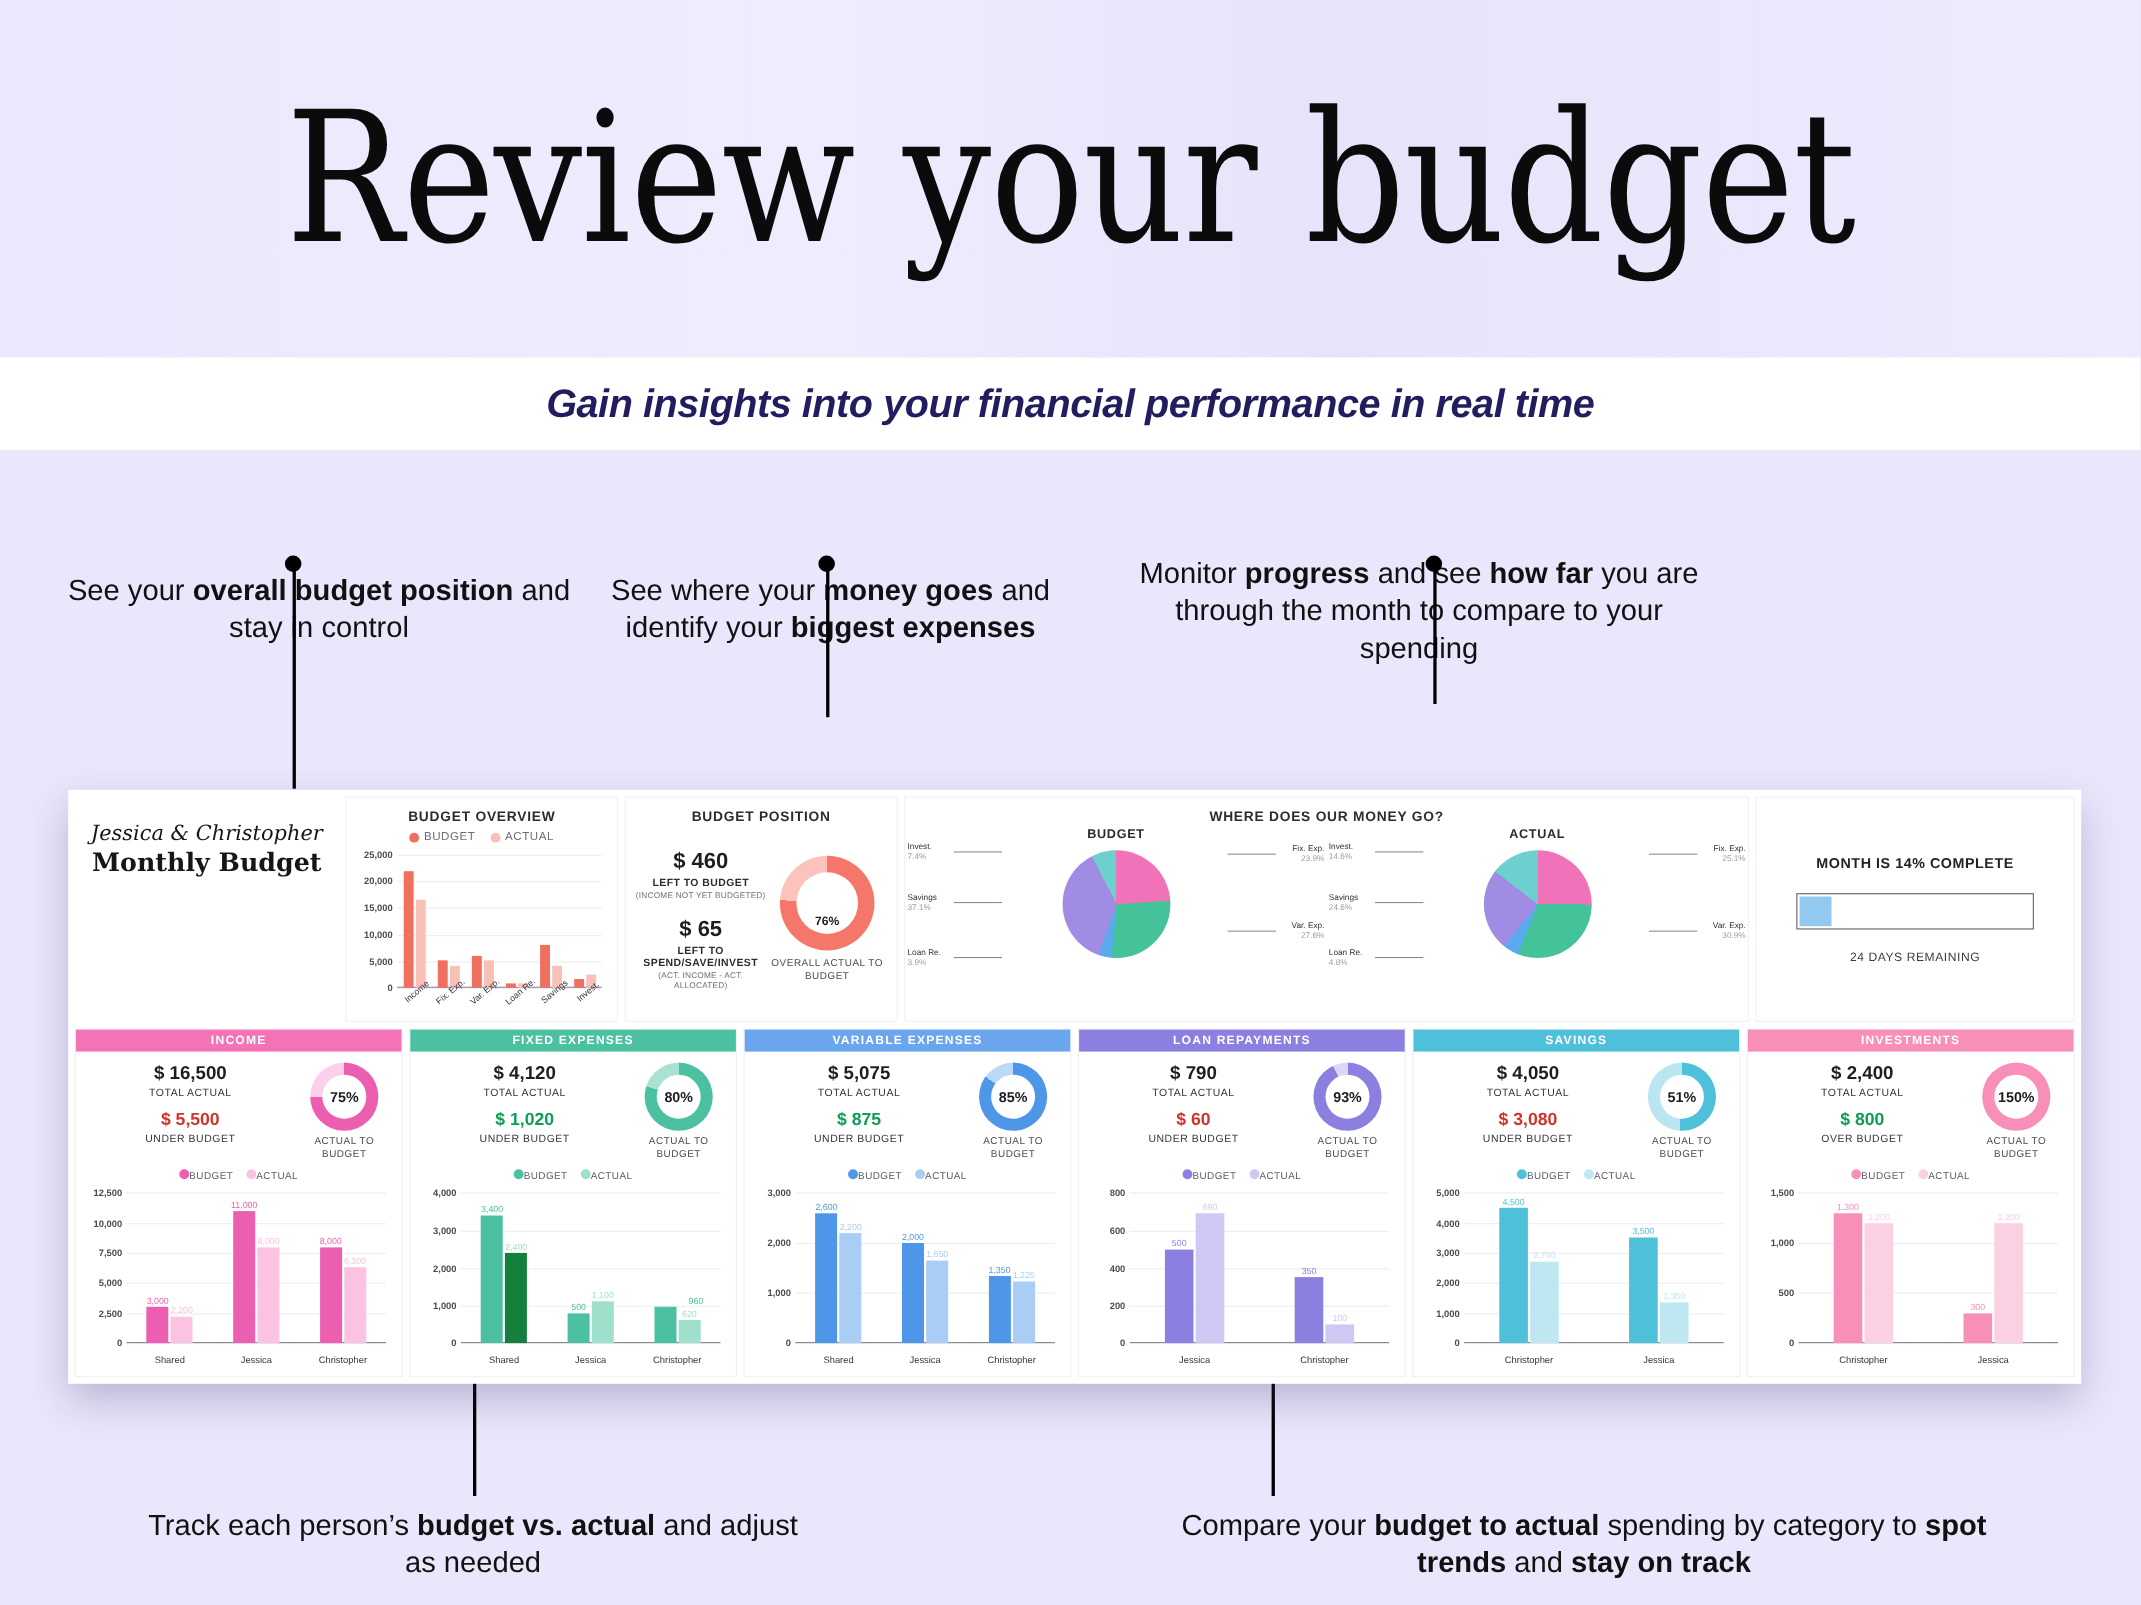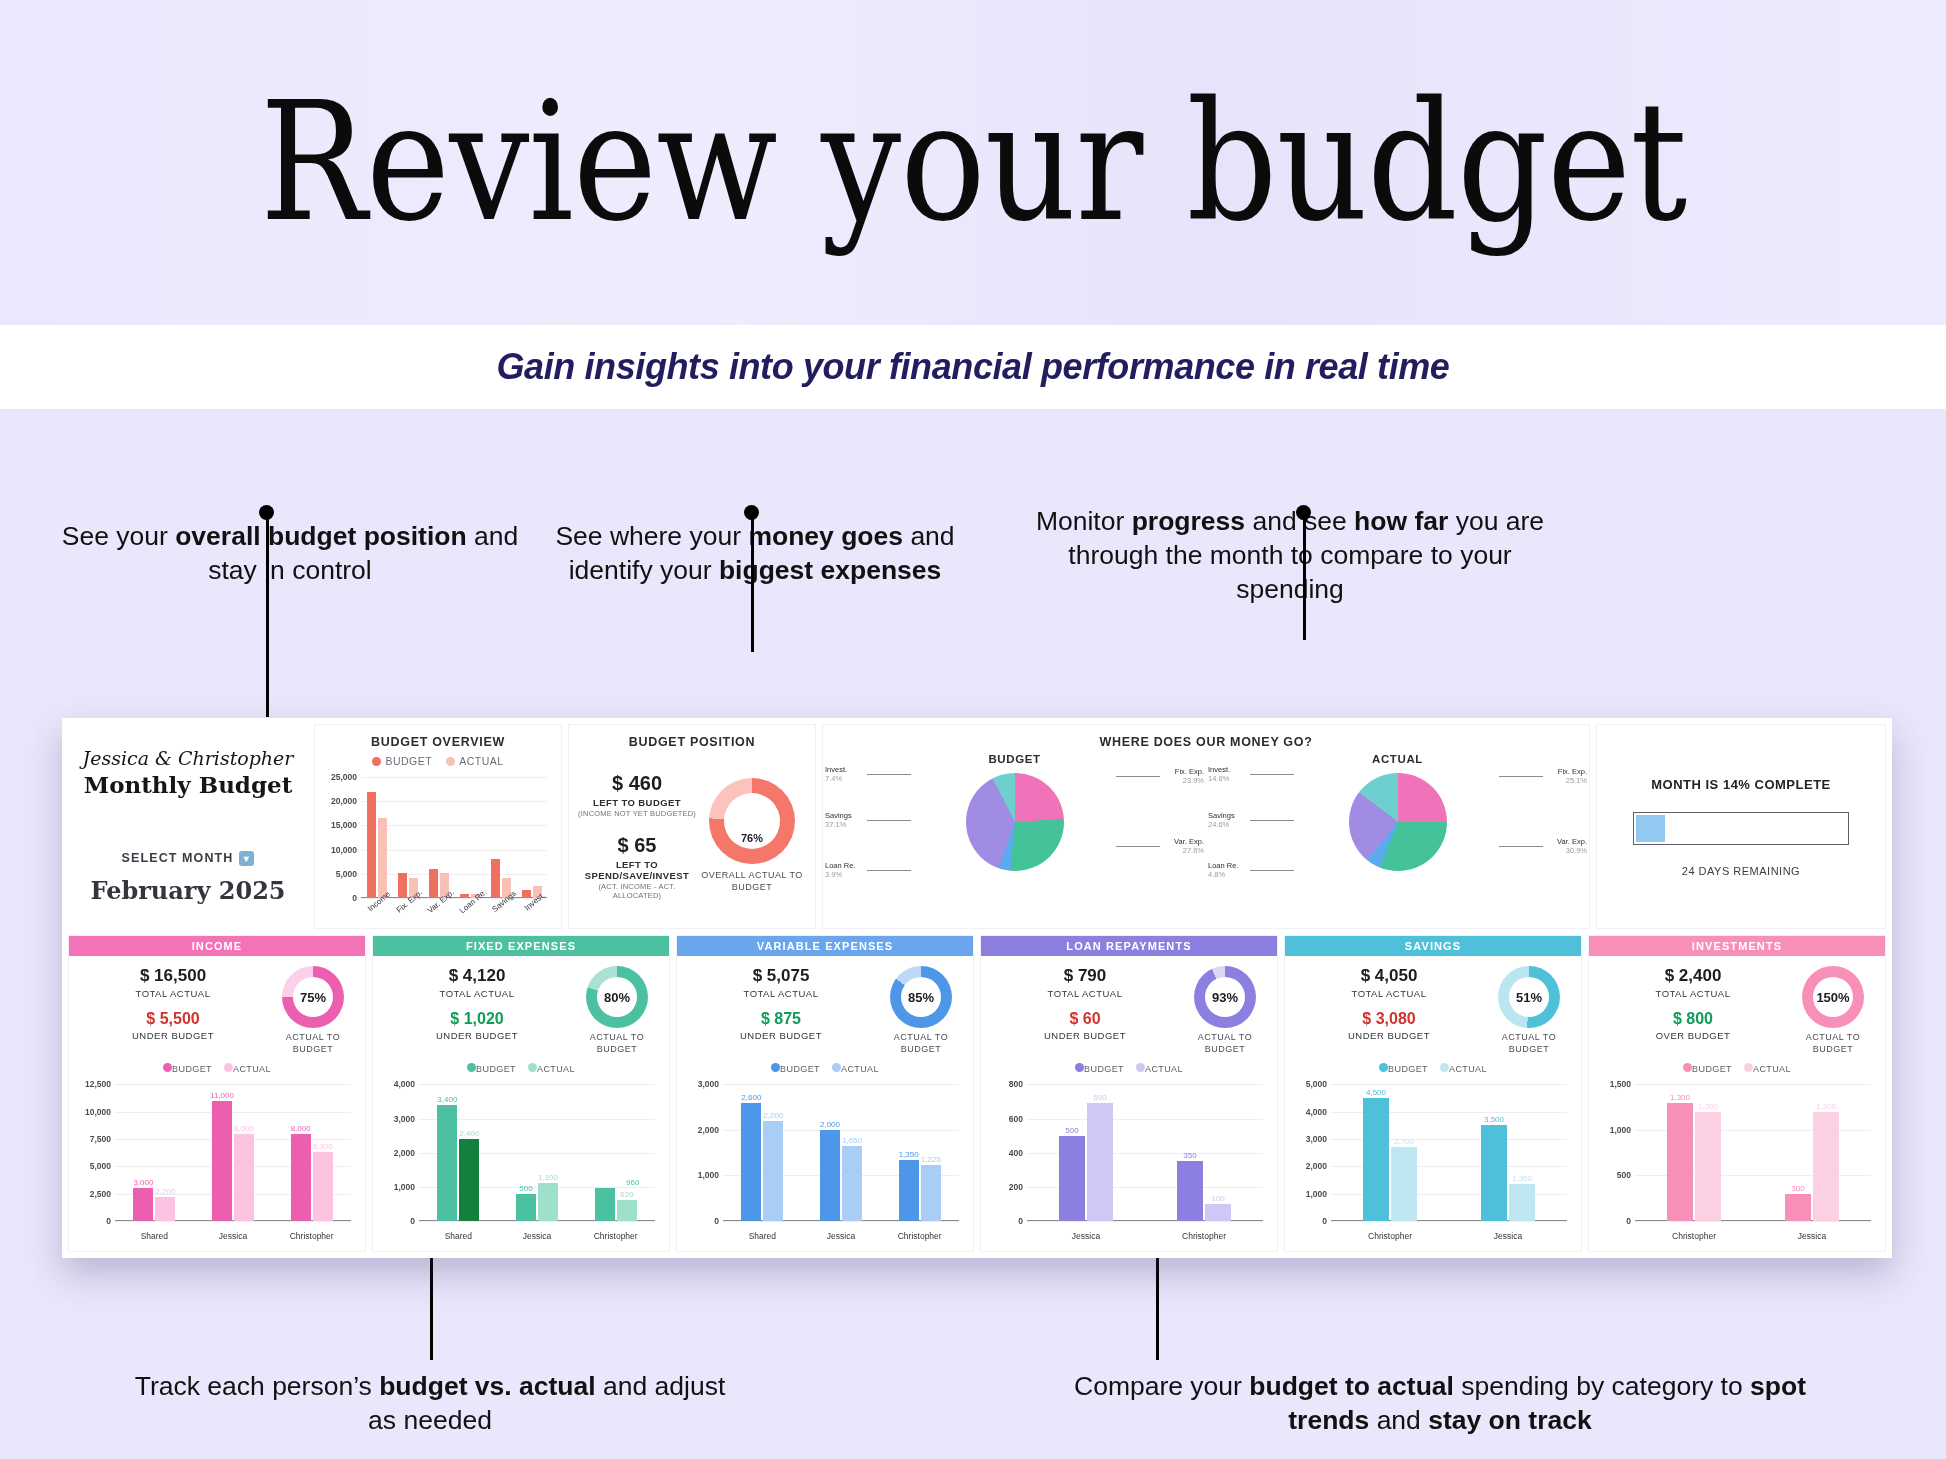--- a/index.html
+++ b/index.html
@@ -180,27 +180,20 @@
 <div class="dash">
  <div class="dash-inner">
 
   <div class="row row-top">
 
     <div class="p-title" style="display:flex;flex-direction:column;">
       <div class="title-card">
         <div class="tc-names">Jessica &amp; Christopher</div>
         <div class="tc-sub">Monthly Budget</div>
       </div>
-      <div class="month-card">
-        <div class="mc-label">
-          <span>SELECT MONTH</span>
-          <span class="mc-chip">▾</span>
-        </div>
-        <div class="mc-value">February 2025</div>
-      </div>
     </div>
 
     <div class="panel p-overview">
       <div class="p-head">BUDGET OVERVIEW</div>
       <div class="legend" id="ov-legend">
             <span>
               <i class="dotlg" style="background: rgb(240, 112, 95);"></i>
               <em style="font-style: normal;">BUDGET</em>
             </span>
             <span>

